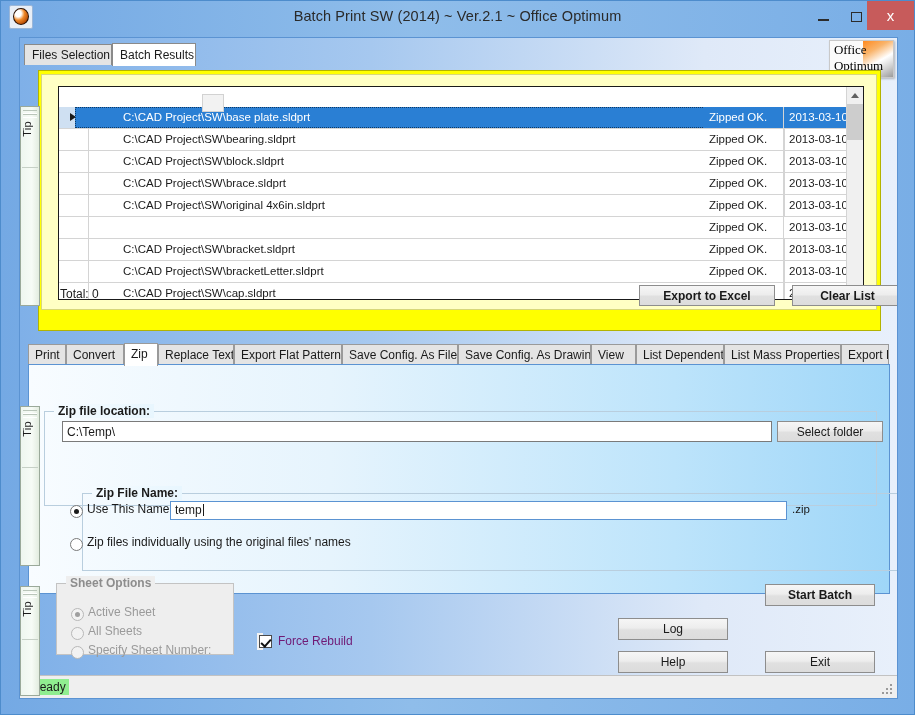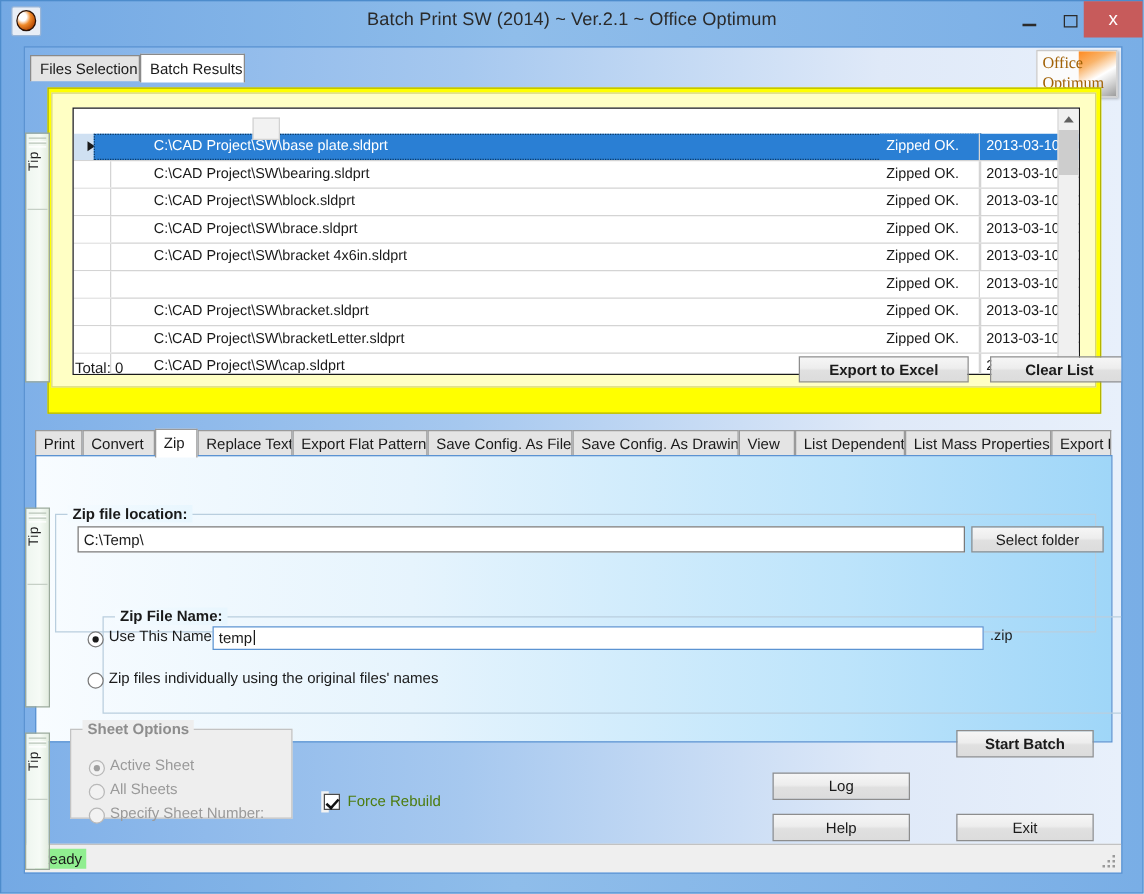--- a/index.html
+++ b/index.html
@@ -153,21 +153,21 @@
     position: absolute;
     right: 0; top: 0;
     width: 30px; height: 36px;
     background: linear-gradient(150deg, #ff8a1f 0%, #f9b46b 28%, #ffffff 55%, #cfcfcf 78%, #9b9b9b 100%);
   }
   .logo .l1, .logo .l2 {
     position: absolute;
     left: 4px;
     font-family: "Liberation Serif", serif;
     font-size: 13px;
-    color: #a16207;
+    color: #000000;
     letter-spacing: -0.1px;
   }
   .logo .l1 { top: 1px; }
   .logo .l2 { top: 17px; }
 
   
   .tip {
     position: absolute;
     left: 0;
     width: 20px;
@@ -579,21 +579,21 @@
     width: 4px; height: 8px;
     border: solid #111111;
     border-width: 0 2px 2px 0;
     transform: rotate(42deg);
   }
   .chklabel {
     position: absolute;
     left: 21px; top: 0;
     line-height: 17px;
     font-size: 12px;
-    color: #4d7c0f;
+    color: #701a75;
     white-space: nowrap;
   }
 
   .btn-start { position: absolute; left: 745px; top: 546px; width: 110px; height: 22px; }
   .btn-log   { position: absolute; left: 598px; top: 580px; width: 110px; height: 22px; }
   .btn-help  { position: absolute; left: 598px; top: 613px; width: 110px; height: 22px; }
   .btn-exit  { position: absolute; left: 745px; top: 613px; width: 110px; height: 22px; }
 
   
   .statusbar {
@@ -699,21 +699,21 @@
                   <div class="gc gc-date">2013-03-10 6:04 PM</div>
                 </div>
                 <div class="grow" style="top: 86px;">
                   <div class="gc gc-sel"></div>
                   <div class="gc gc-path">C:\CAD Project\SW\brace.sldprt</div>
                   <div class="gc gc-stat">Zipped OK.</div>
                   <div class="gc gc-date">2013-03-10 6:04 PM</div>
                 </div>
                 <div class="grow" style="top: 108px;">
                   <div class="gc gc-sel"></div>
-                  <div class="gc gc-path">C:\CAD Project\SW\bracket 4x6in.sldprt</div>
+                  <div class="gc gc-path">C:\CAD Project\SW\original 4x6in.sldprt</div>
                   <div class="gc gc-stat">Zipped OK.</div>
                   <div class="gc gc-date">2013-03-10 6:04 PM</div>
                 </div>
                 <div class="grow" style="top: 130px;">
                   <div class="gc gc-sel"></div>
                   <div class="gc gc-stat">Zipped OK.</div>
                   <div class="gc gc-date">2013-03-10 6:04 PM</div>
                 </div>
                 <div class="grow" style="top: 152px;">
                   <div class="gc gc-sel"></div>

